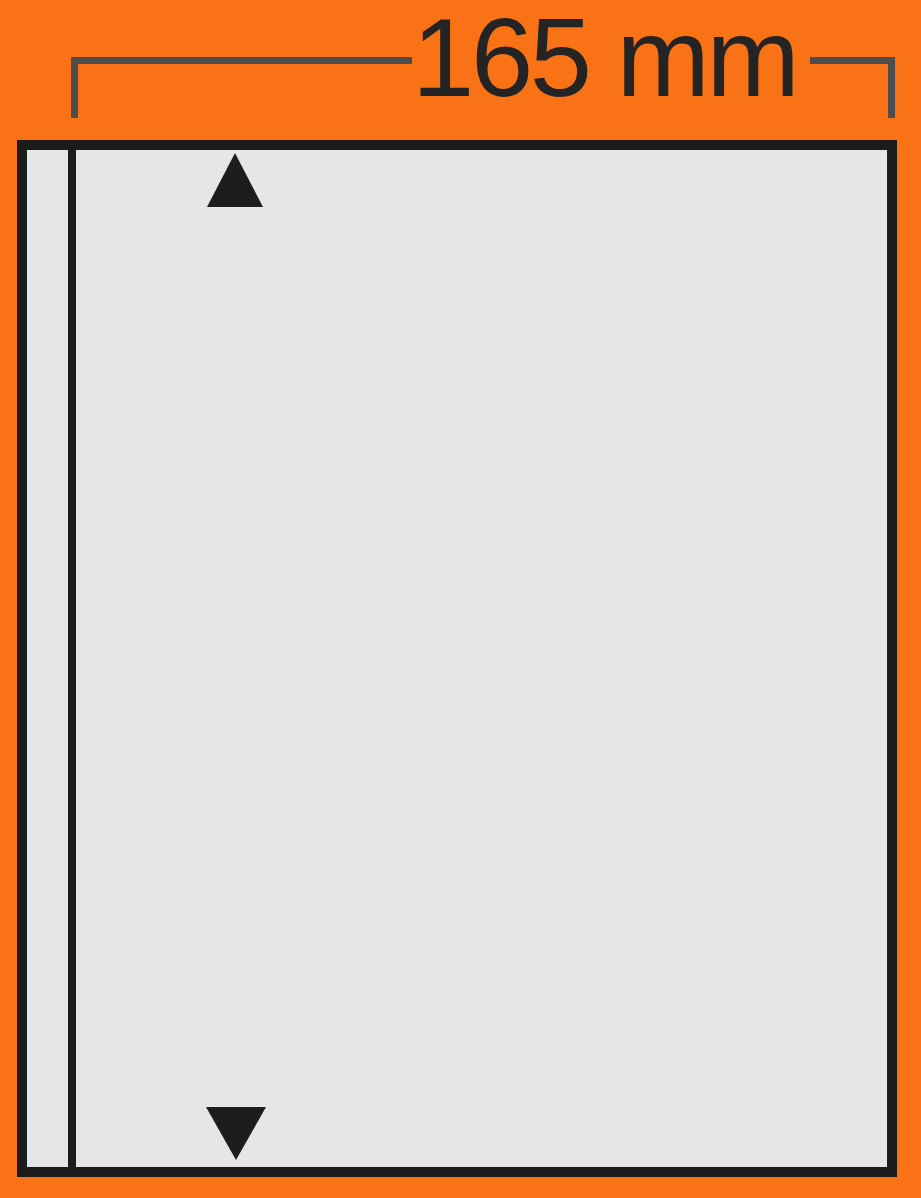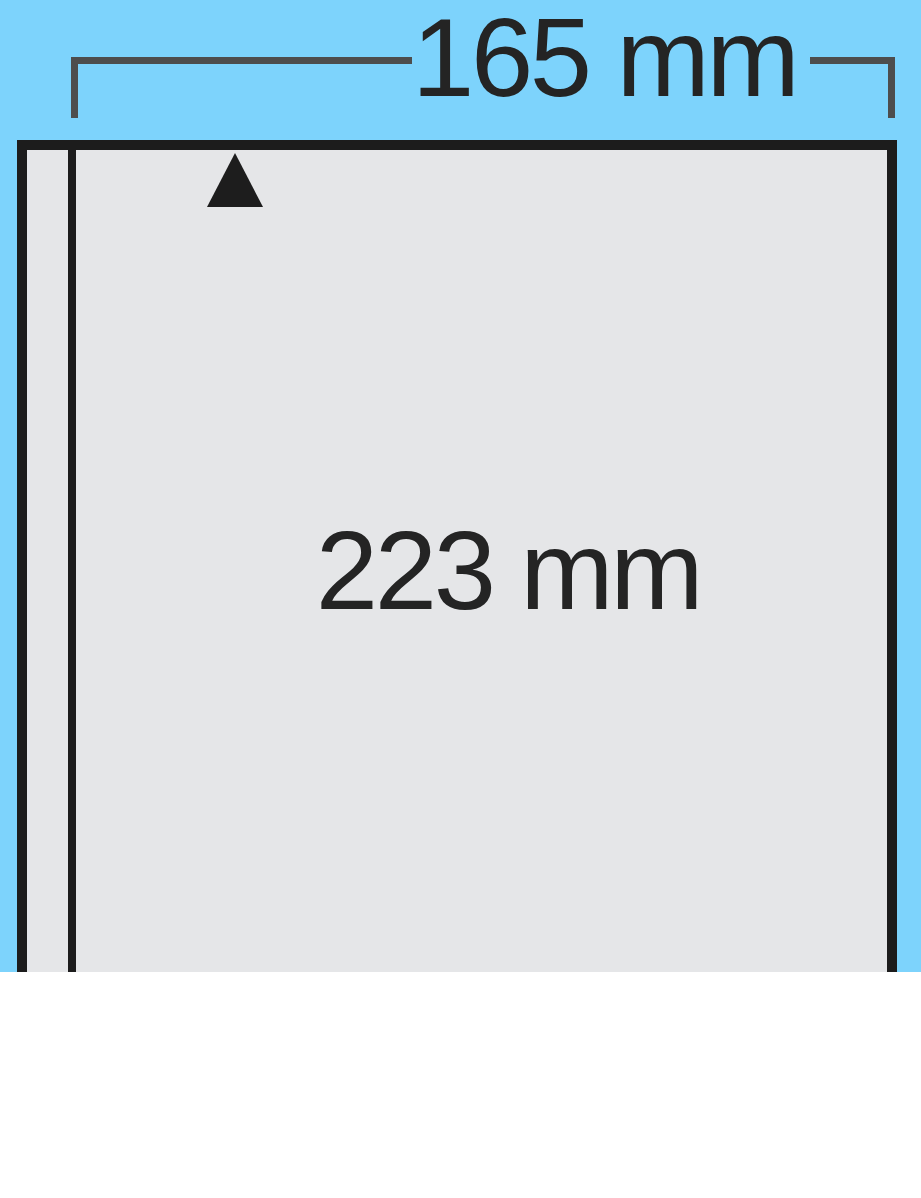--- a/index.html
+++ b/index.html
@@ -4,22 +4,22 @@
 <style>
   html, body {
     margin: 0;
     padding: 0;
     background: #ffffff;
     font-family: "Liberation Sans", "DejaVu Sans", sans-serif;
   }
   .canvas {
     position: relative;
     width: 921px;
-    height: 972px;
-    background: #7dd3fc;
+    height: 1198px;
+    background: #f97316;
     overflow: hidden;
   }
 
   
   .dim-line {
     position: absolute;
     background: #4d4d4d;
   }
   .dim-hline-left  { left: 71px;  top: 57px; width: 341px; height: 7px; }
   .dim-hline-right { left: 810px; top: 57px; width: 84px;  height: 7px; }
@@ -97,17 +97,16 @@
 
   <div class="dim-line dim-tick-left"></div>
   <div class="dim-line dim-hline-left"></div>
   <div class="width-label">165 mm</div>
   <div class="dim-line dim-hline-right"></div>
   <div class="dim-line dim-tick-right"></div>
 
   <div class="sheet">
     <div class="seam-line"></div>
     <div class="arrow arrow-up"></div>
-    <div class="height-label">223 mm</div>
     <div class="arrow arrow-down"></div>
   </div>
 
 </div>
 
 </body></html>

